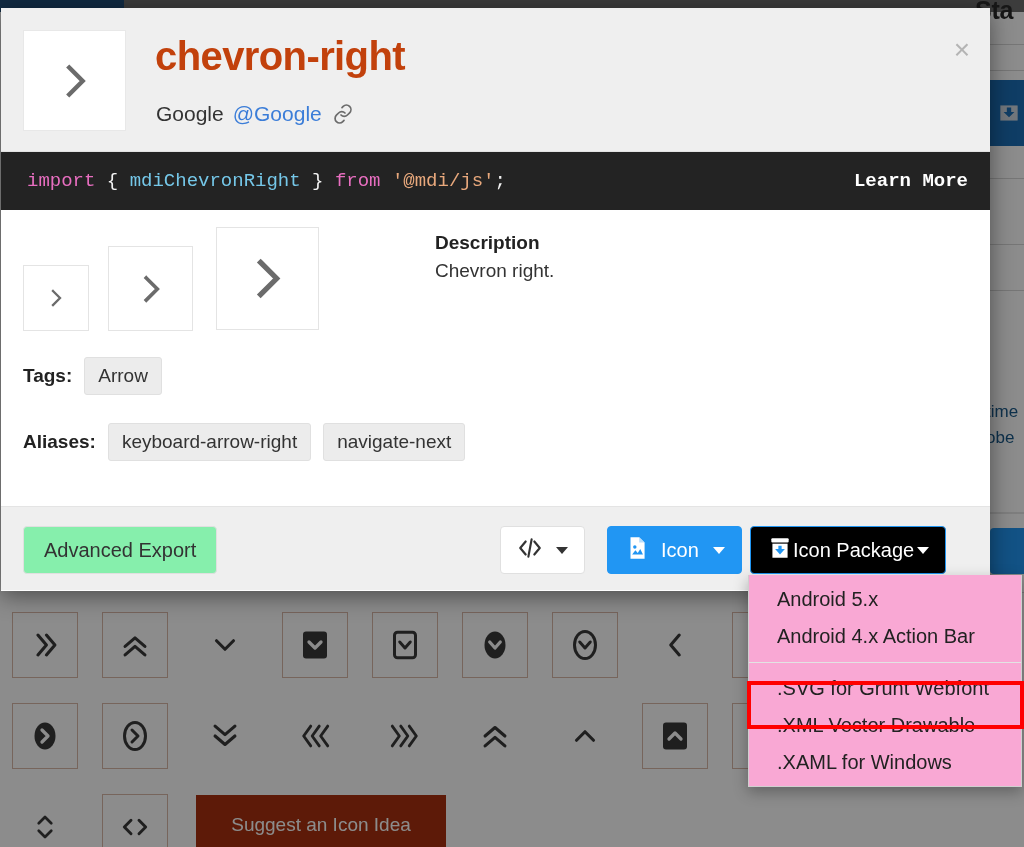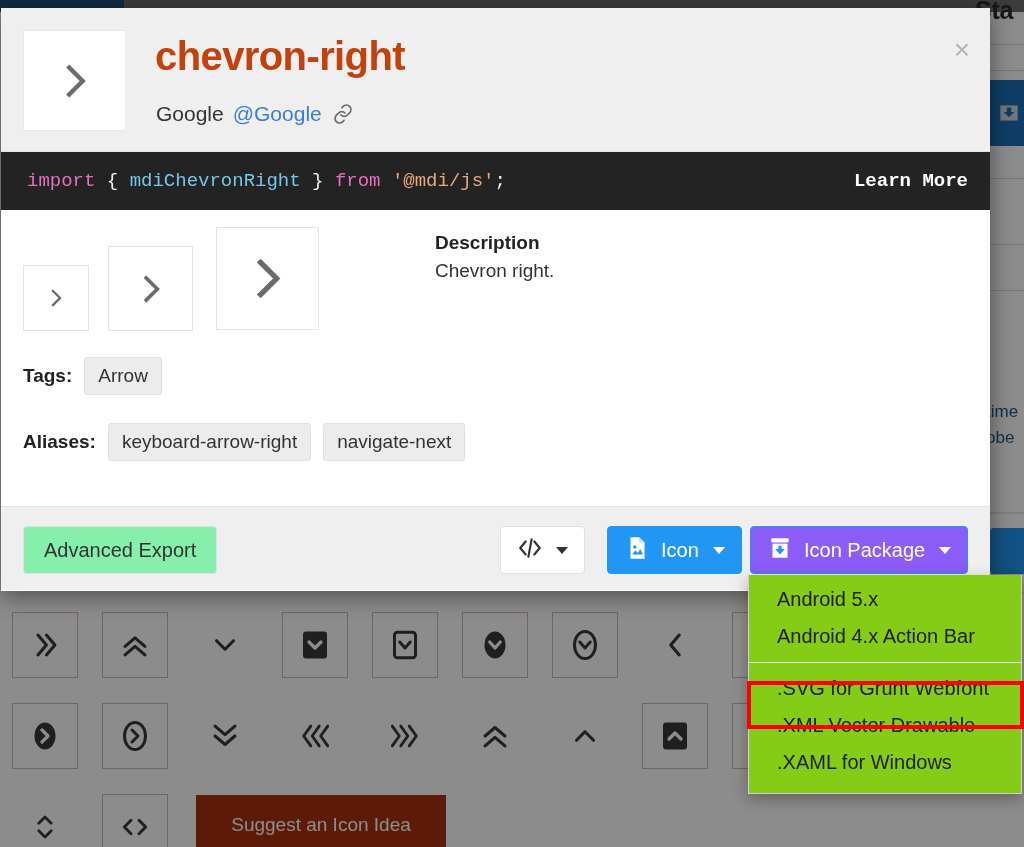--- a/index.html
+++ b/index.html
@@ -126,35 +126,35 @@
   }
   .btn-code {
     left:499px; top:19px; height:48px; padding:0 16px; gap:10px;
     background:#ffffff; border:1px solid #e0e0e0; color:#333;
   }
   .btn-icon {
     left:606px; top:19px; height:48px; padding:0 16px; gap:11px;
     background:#2196f3; color:#ffffff; border:1px solid #2196f3;
   }
   .btn-pkg {
-    left:749px; top:19px; height:48px; padding:0 16px; gap:11px;
-    background:#8b5cf6; color:#ffffff; border:1px solid #2196f3;
+    left:749px; top:19px; height:48px; padding:0 16px; 
+    background:#000000; color:#ffffff; border:1px solid #2196f3;
   }
   .caret {
     width:0; height:0; border-left:6px solid transparent;
     border-right:6px solid transparent; border-top:7px solid currentColor;
     display:inline-block; margin-left:3px;
   }
 
   
   #dropdown {
     position:absolute; left:748px; top:575px; width:274px;
-    background:#84cc16; border:1px solid #cfcfcf; border-top:none;
+    background:#f9a8d4; border:1px solid #cfcfcf; border-top:none;
     box-shadow:0 5px 14px rgba(0,0,0,0.3);
-    padding:6px 0 12px 0;
+    padding:6px 0 5px 0;
   }
   .dd-item {
     padding:7px 0 7px 28px; font-size:20px; color:#222; cursor:pointer;
     white-space:nowrap;
   }
   .dd-divider { height:1px; background:#e3e3e3; margin:7px 0 7px 0; }
   #hilite {
     position:absolute; left:747px; top:681px; width:277px; height:48px;
     border:4px solid #ff0000; pointer-events:none;
   }

